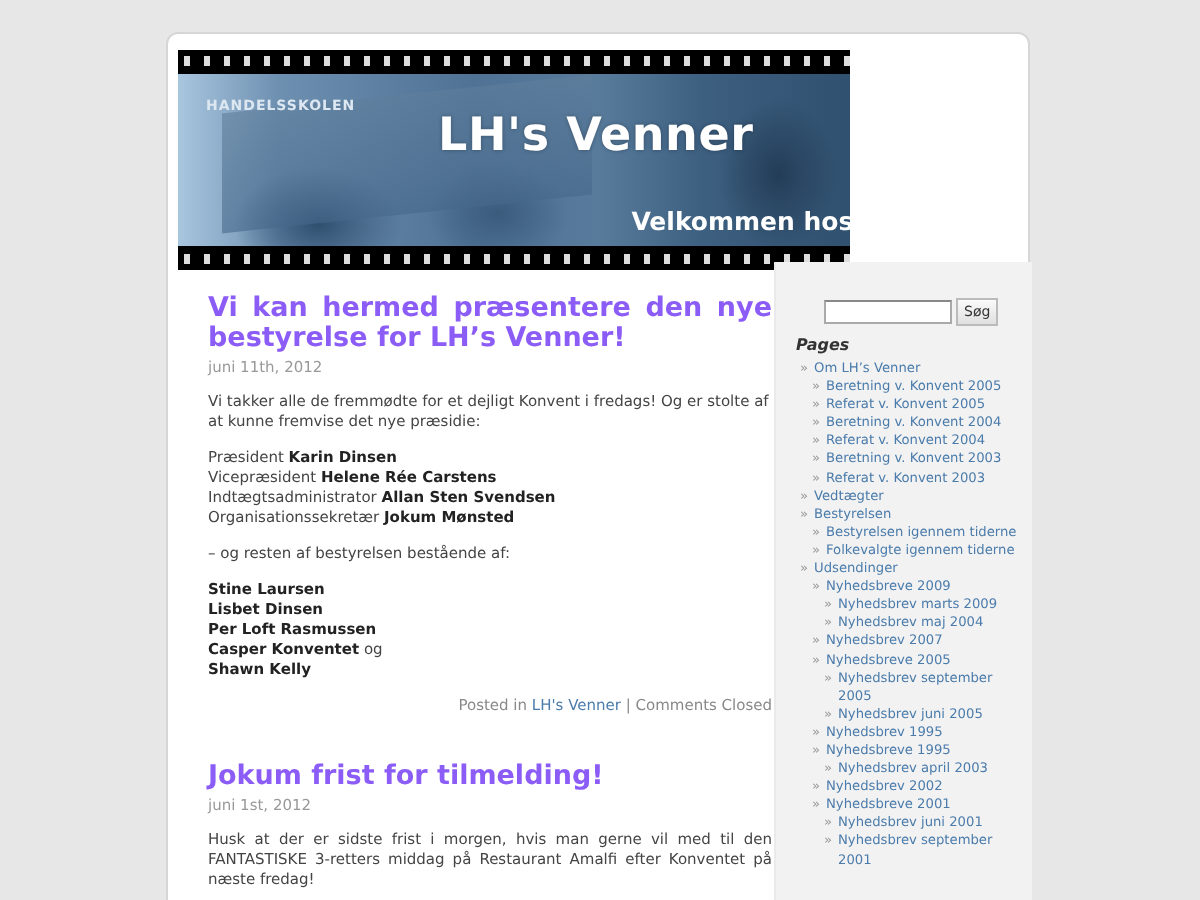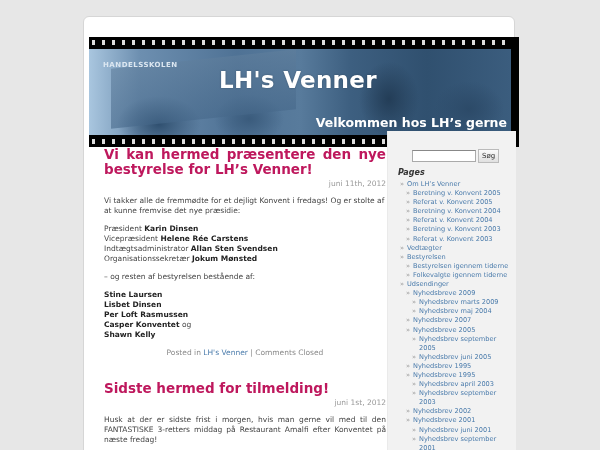--- a/index.html
+++ b/index.html
@@ -1,40 +1,40 @@
 <!DOCTYPE html>
 <html><head>
 <meta charset="utf-8">
 <style>
   html,body{margin:0;padding:0;}
   body{width:600px;height:450px;overflow:hidden;background:#e7e7e7;font-family:"DejaVu Sans","Liberation Sans",sans-serif;}
   #page{position:absolute;left:83px;top:16px;width:432px;height:460px;background:#fff;border:1px solid #d6d6d6;border-radius:6px;box-sizing:border-box;}
-  #header{position:absolute;left:5px;top:20px;width:430px;height:110px;background:#000;overflow:hidden;}
+  #header{position:absolute;left:5px;top:8px;width:336px;height:110px;background:#000;overflow:hidden;}
   .sprockets{position:absolute;left:0;width:422px;height:10px;background-image:repeating-linear-gradient(90deg,transparent 0 3px,#ddd 3px 6px,transparent 6px 10px);background-size:10px 5px;background-repeat:repeat-x;background-position:0 2px;}
   .sprockets.top{top:1px;}
   .sprockets.bottom{bottom:0px;}
   #photo{position:absolute;left:0;top:12px;width:422px;height:86px;
     background:
       radial-gradient(ellipse 60px 40px at 70px 75px,#2f4f6f 0%,transparent 70%),
       radial-gradient(ellipse 50px 35px at 160px 70px,#3a5b7c 0%,transparent 70%),
       radial-gradient(ellipse 40px 50px at 300px 50px,#233d57 0%,transparent 75%),
       radial-gradient(ellipse 50px 40px at 380px 60px,#2c4a68 0%,transparent 70%),
       linear-gradient(90deg,#a9c6df 0%,#6d8fb0 12%,#4f7295 35%,#587b9c 50%,#3d5f80 62%,#30506f 80%,#3b5d7e 100%);}
   #photo .building{position:absolute;left:22px;top:10px;width:185px;height:60px;background:linear-gradient(180deg,#5f7e9c,#46688a);transform:skewY(-6deg);opacity:.6;}
   #site-title{position:absolute;left:130px;top:18px;font-size:23px;font-weight:bold;color:#fff;letter-spacing:.3px;text-shadow:0 0 2px rgba(0,0,0,.3);}
   #site-desc{position:absolute;right:4px;top:66px;font-size:12.5px;font-weight:bold;color:#fff;}
   #content{position:absolute;left:20px;top:130px;width:282px;}
-  .post-title{font-size:13.5px;font-weight:bold;color:#be185d;line-height:15px;margin:0;}
+  .post-title{font-size:13.5px;font-weight:bold;color:#8b5cf6;line-height:15px;margin:0;}
   .post-title.justify{text-align:justify;text-align-last:left;}
   .post-title.justify .line1{display:flex;justify-content:space-between;}
-  .date{font-size:7.5px;color:#999;margin:2px 0 8px 0;text-align:right;}
+  .date{font-size:7.5px;color:#999;margin:2px 0 8px 0;}
   .entry p{font-size:7.5px;line-height:10px;color:#444;margin:0 0 8px 0;}
   .entry p.j{text-align:justify;}
   .entry b{color:#222;font-weight:bold;}
-  .postmeta{font-size:7.5px;color:#888;text-align:center;margin:6px 0 0 0;}
+  .postmeta{font-size:7.5px;color:#888;text-align:right;margin:6px 0 0 0;}
   .postmeta a{color:#4a7bab;text-decoration:none;}
   #sidebar{position:absolute;left:303px;top:114px;width:128px;height:346px;background:#f2f2f2;border-left:1px solid #eaeaea;}
   #searchform{position:absolute;left:24px;top:14px;}
   #s{width:62px;height:10px;border:1px solid #aaa;border-top-color:#888;background:#fff;padding:0;margin:0;vertical-align:middle;}
   #searchsubmit{height:14px;font-size:7px;padding:0 3px;margin-left:2px;border:1px solid #bbb;background:linear-gradient(#fafafa,#e0e0e0);color:#333;vertical-align:middle;font-family:"DejaVu Sans",sans-serif;}
   #sidebar h2{position:absolute;left:10px;top:37px;margin:0;font-size:8px;font-weight:bold;color:#333;font-style:italic;}
   #pages{position:absolute;left:12px;top:49px;width:112px;font-size:6.6px;line-height:9.1px;}
   #pages ul{list-style:none;margin:0;padding:0;}
   #pages li{color:#4a7bab;position:relative;padding-left:7px;}
   #pages li::before{content:"»";position:absolute;left:0;color:#999;}
@@ -89,21 +89,21 @@
       </div>
       <p class="postmeta">
         <span>Posted in</span>
         <a href="#">LH's Venner</a>
         <span>|</span>
         <span>Comments Closed</span>
       </p>
     </div>
 
     <div class="post" style="margin-top:24px;">
-      <h2 class="post-title">Sidste hermed for tilmelding!</h2>
+      <h2 class="post-title">Jokum frist for tilmelding!</h2>
       <div class="date">juni 1st, 2012</div>
       <div class="entry">
         <p class="j">Husk at der er sidste frist i morgen, hvis man gerne vil med til den FANTASTISKE 3-retters middag på Restaurant Amalfi efter Konventet på næste fredag!</p>
 
       </div>
     </div>
   </div>
 
   <div id="sidebar">
     <div id="searchform">
@@ -127,21 +127,20 @@
           <li class="l2">Nyhedsbreve 2009</li>
           <li class="l3">Nyhedsbrev marts 2009</li>
           <li class="l3">Nyhedsbrev maj 2004</li>
           <li class="l2">Nyhedsbrev 2007</li>
           <li class="l2">Nyhedsbreve 2005</li>
           <li class="l3">Nyhedsbrev september 2005</li>
           <li class="l3">Nyhedsbrev juni 2005</li>
           <li class="l2">Nyhedsbrev 1995</li>
           <li class="l2">Nyhedsbreve 1995</li>
           <li class="l3">Nyhedsbrev april 2003</li>
-          <li class="l3">Nyhedsbrev september 2003</li>
           <li class="l2">Nyhedsbrev 2002</li>
           <li class="l2">Nyhedsbreve 2001</li>
           <li class="l3">Nyhedsbrev juni 2001</li>
           <li class="l3">Nyhedsbrev september 2001</li>
         </ul>
     </div>
   </div>
 </div>
 
 </body></html>

